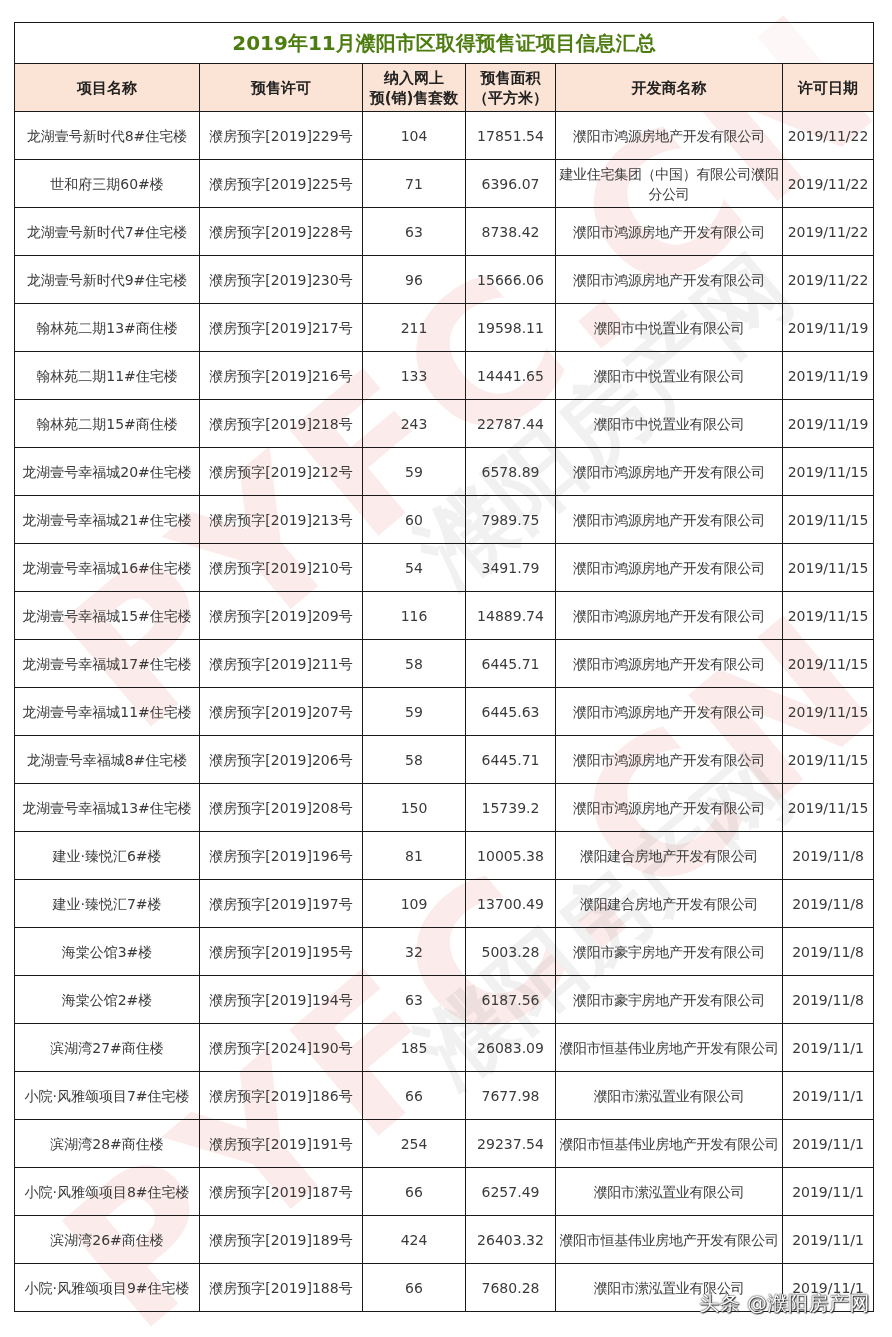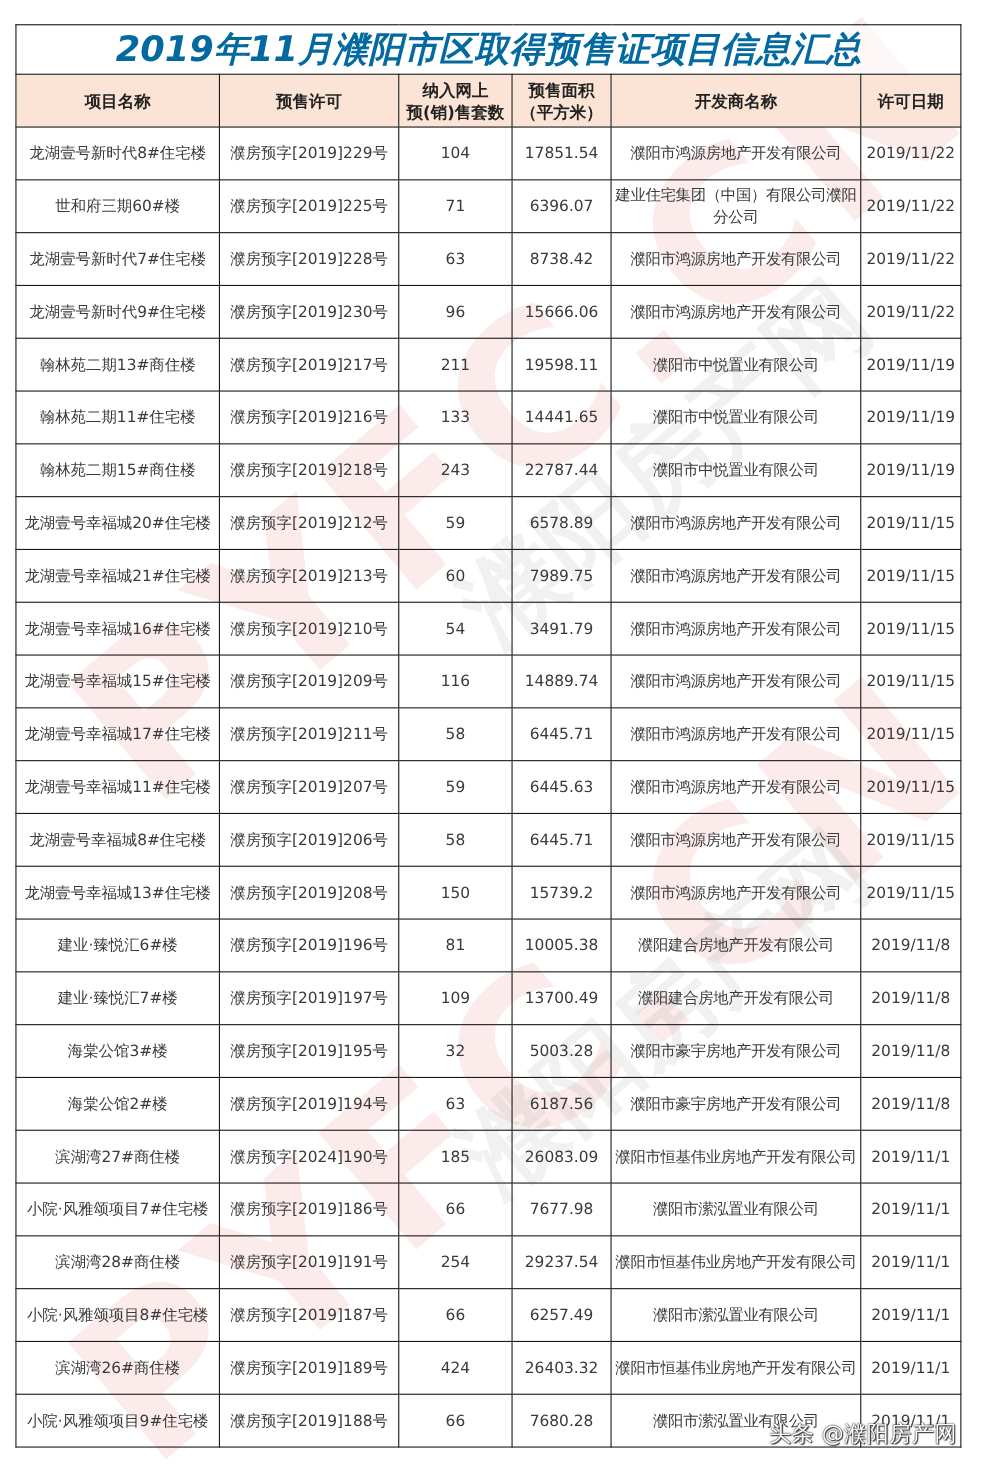--- a/index.html
+++ b/index.html
@@ -31,26 +31,25 @@
     }
     table.grid td, table.grid th {
       border: 1px solid #1a1a1a;
       text-align: center;
       vertical-align: middle;
       padding: 0 2px;
       overflow: hidden;
     }
     .title-cell {
       height: 40px;
-      font-size: 32px;
+      font-size: 20px;
       font-weight: bold;
-      color: #0369a1;
+      color: #4d7c0f;
       letter-spacing: 0px;
       background: rgba(255,255,255,0.6);
-      font-style: italic;
     }
     .hdr th {
       height: 47px;
       background: #fbe4d5;
       font-size: 15px;
       font-weight: bold;
       color: #222222;
       line-height: 20px;
     }
     .row td {

